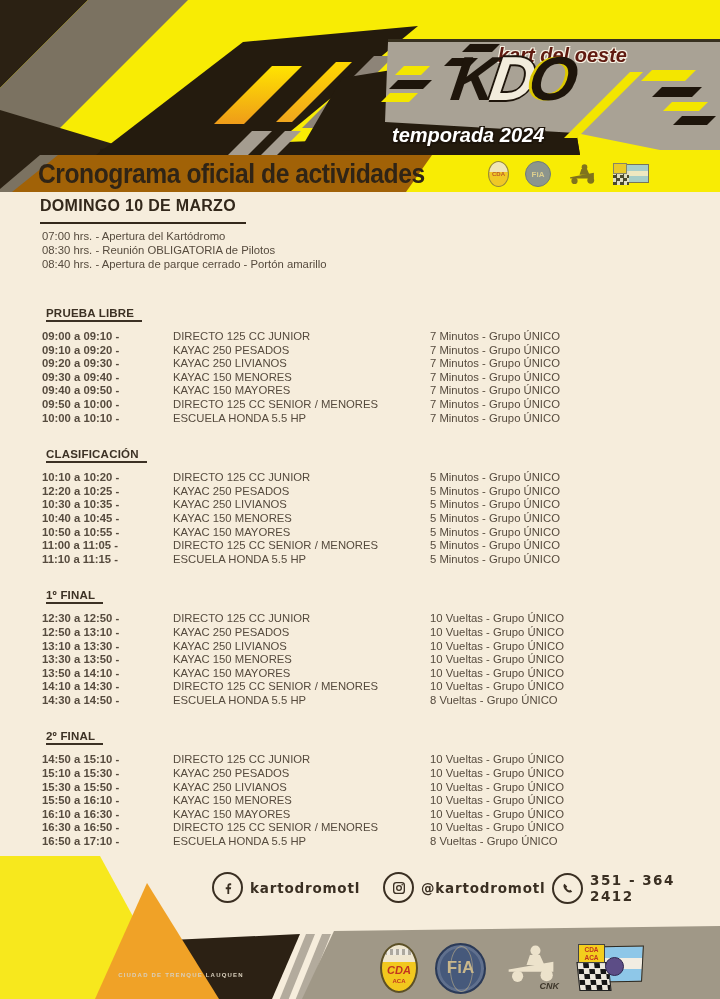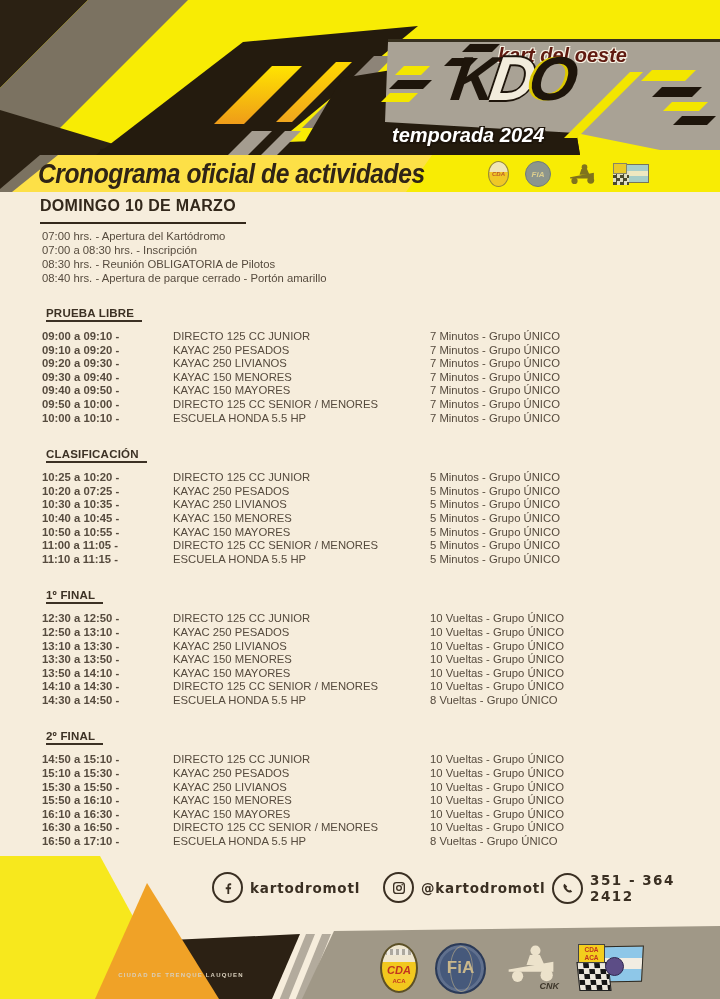--- a/index.html
+++ b/index.html
@@ -37,21 +37,21 @@
                letter-spacing:-6px;transform:skewX(-8deg);}
   .kdo-letters .k{color:#1e150b;}
   .kdo-letters .d{color:#f2ecdc;text-shadow:-2px 0 0 #1e150b,2px 0 0 #1e150b,0 -2px 0 #1e150b,0 2px 0 #1e150b;}
   .kdo-letters .o{color:#1e150b;text-shadow:-3px 0 0 #ddc900;}
   .kdo-season{left:392px;top:124px;font-size:20px;font-weight:800;font-style:italic;color:#ffffff;
               text-shadow:-1.5px -1.5px 0 #1e150b,1.5px -1.5px 0 #1e150b,-1.5px 1.5px 0 #1e150b,1.5px 1.5px 0 #1e150b;}
   .bar{position:absolute;transform:skewX(-45deg);transform-origin:0 0;}
   .bY{background:#f3e600;} .bD{background:#1e150b;}
 
   
-  .titlebar{left:0;top:155px;width:580px;height:37px;background:#fde047;font-style:italic;}
+  .titlebar{left:0;top:155px;width:580px;height:37px;background:#a16207;}
   .tb-yellow{left:0;top:0;width:720px;height:37px;background:#f8ec04;
              clip-path:polygon(432px 0,720px 0,720px 37px,406px 37px);}
   .tb-darkL{left:0;top:0;width:80px;height:37px;background:#2b2113;
             clip-path:polygon(0 0,55px 0,0 37px);}
   .tb-olive{left:0;top:0;width:80px;height:37px;background:#7b7261;
             clip-path:polygon(40px 0,58px 0,12px 37px,0 37px,0 34px);}
   .main-title{left:38px;top:3px;font-size:28px;font-weight:800;color:#2f2416;letter-spacing:-0.5px;
               transform:scaleX(0.88);transform-origin:0 50%;white-space:nowrap;}
   .tb-badges{left:488px;top:4px;width:200px;height:30px;display:flex;align-items:center;gap:16px;opacity:.88;}
 
@@ -192,21 +192,20 @@
         <div class="a"></div>
         <div class="c"></div>
         <div class="y"></div>
       </div>
     </div>
   </div>
 
   <div class="abs day-header">DOMINGO 10 DE MARZO</div>
   <div class="abs info">
     <div>07:00 hrs. - Apertura del Kartódromo</div>
-    <div>07:00 a 08:30 hrs. - Inscripción</div>
     <div>08:30 hrs. - Reunión OBLIGATORIA de Pilotos</div>
     <div>08:40 hrs. - Apertura de parque cerrado - Portón amarillo</div>
   </div>
 
   <div class="abs sections">
       <div class="section"><div class="sec-title">PRUEBA LIBRE</div><div class="srow">
           <span class="r-time">09:00 a 09:10 -</span>
           <span class="r-cat">DIRECTO 125 CC JUNIOR</span>
           <span class="r-det">7 Minutos - Grupo ÚNICO</span>
         </div><div class="srow">
@@ -228,25 +227,25 @@
         </div><div class="srow">
           <span class="r-time">09:50 a 10:00 -</span>
           <span class="r-cat">DIRECTO 125 CC SENIOR / MENORES</span>
           <span class="r-det">7 Minutos - Grupo ÚNICO</span>
         </div><div class="srow">
           <span class="r-time">10:00 a 10:10 -</span>
           <span class="r-cat">ESCUELA HONDA 5.5  HP</span>
           <span class="r-det">7 Minutos - Grupo ÚNICO</span>
         </div></div>
       <div class="section"><div class="sec-title">CLASIFICACIÓN</div><div class="srow">
-          <span class="r-time">10:25 a 10:20 -</span>
+          <span class="r-time">10:10 a 10:20 -</span>
           <span class="r-cat">DIRECTO 125 CC JUNIOR</span>
           <span class="r-det">5 Minutos - Grupo ÚNICO</span>
         </div><div class="srow">
-          <span class="r-time">10:20 a 07:25 -</span>
+          <span class="r-time">12:20 a 10:25 -</span>
           <span class="r-cat">KAYAC 250 PESADOS</span>
           <span class="r-det">5 Minutos - Grupo ÚNICO</span>
         </div><div class="srow">
           <span class="r-time">10:30 a 10:35 -</span>
           <span class="r-cat">KAYAC 250 LIVIANOS</span>
           <span class="r-det">5 Minutos - Grupo ÚNICO</span>
         </div><div class="srow">
           <span class="r-time">10:40 a 10:45 -</span>
           <span class="r-cat">KAYAC 150 MENORES</span>
           <span class="r-det">5 Minutos - Grupo ÚNICO</span>

